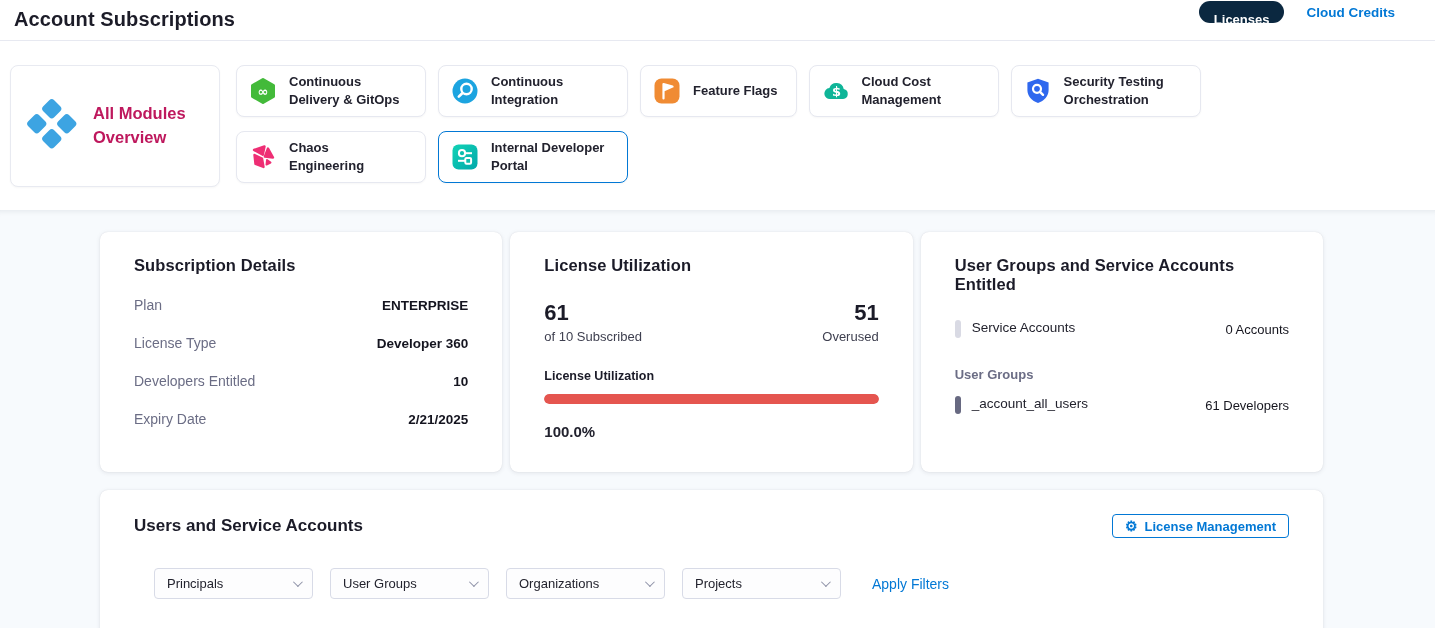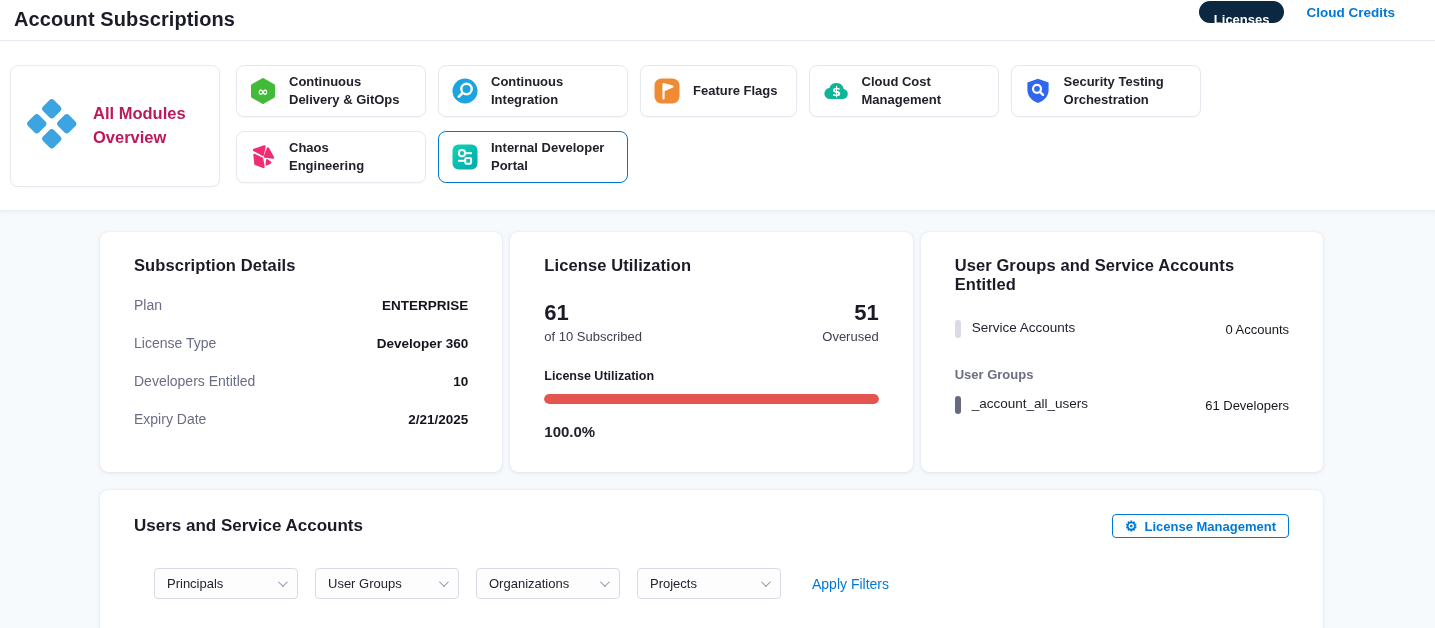--- a/index.html
+++ b/index.html
@@ -68,21 +68,21 @@
 
   
   .users-card { margin-top:18px; height:180px; }
   .users-head { display:flex; justify-content:space-between; align-items:center; }
   .users-title { font-size:17px; font-weight:700; color:#1b1b28; }
   .lm-button { display:flex; align-items:center; gap:7px; border:1px solid #0278d5; border-radius:4px;
     background:#fff; color:#0278d5; font-size:13px; font-weight:600; height:24px; padding:0 12px;
     cursor:pointer; font-family:inherit; }
   .gear { font-size:14px; line-height:1; }
   .filters-row { margin-top:30px; margin-left:20px; display:flex; align-items:center; gap:17px; }
-  .select { width:144px; height:31px; border:1px solid #d8dbe7; border-radius:4px; background:#fdfdfe;
+  .select { width:159px; height:31px; border:1px solid #d8dbe7; border-radius:4px; background:#fdfdfe;
     display:flex; align-items:center; justify-content:space-between; padding:0 12px; cursor:pointer; }
   .select-text { font-size:13px; color:#23232e; }
   .chev { width:7px; height:7px; border-right:1.6px solid #8f93a8; border-bottom:1.6px solid #8f93a8;
     transform:rotate(45deg) translateY(-2px); }
   .apply-filters { margin-left:14px; font-size:14px; font-weight:400; color:#0278d5; cursor:pointer; }
 </style>
 </head>
 <body>
 
 <div class="header">

